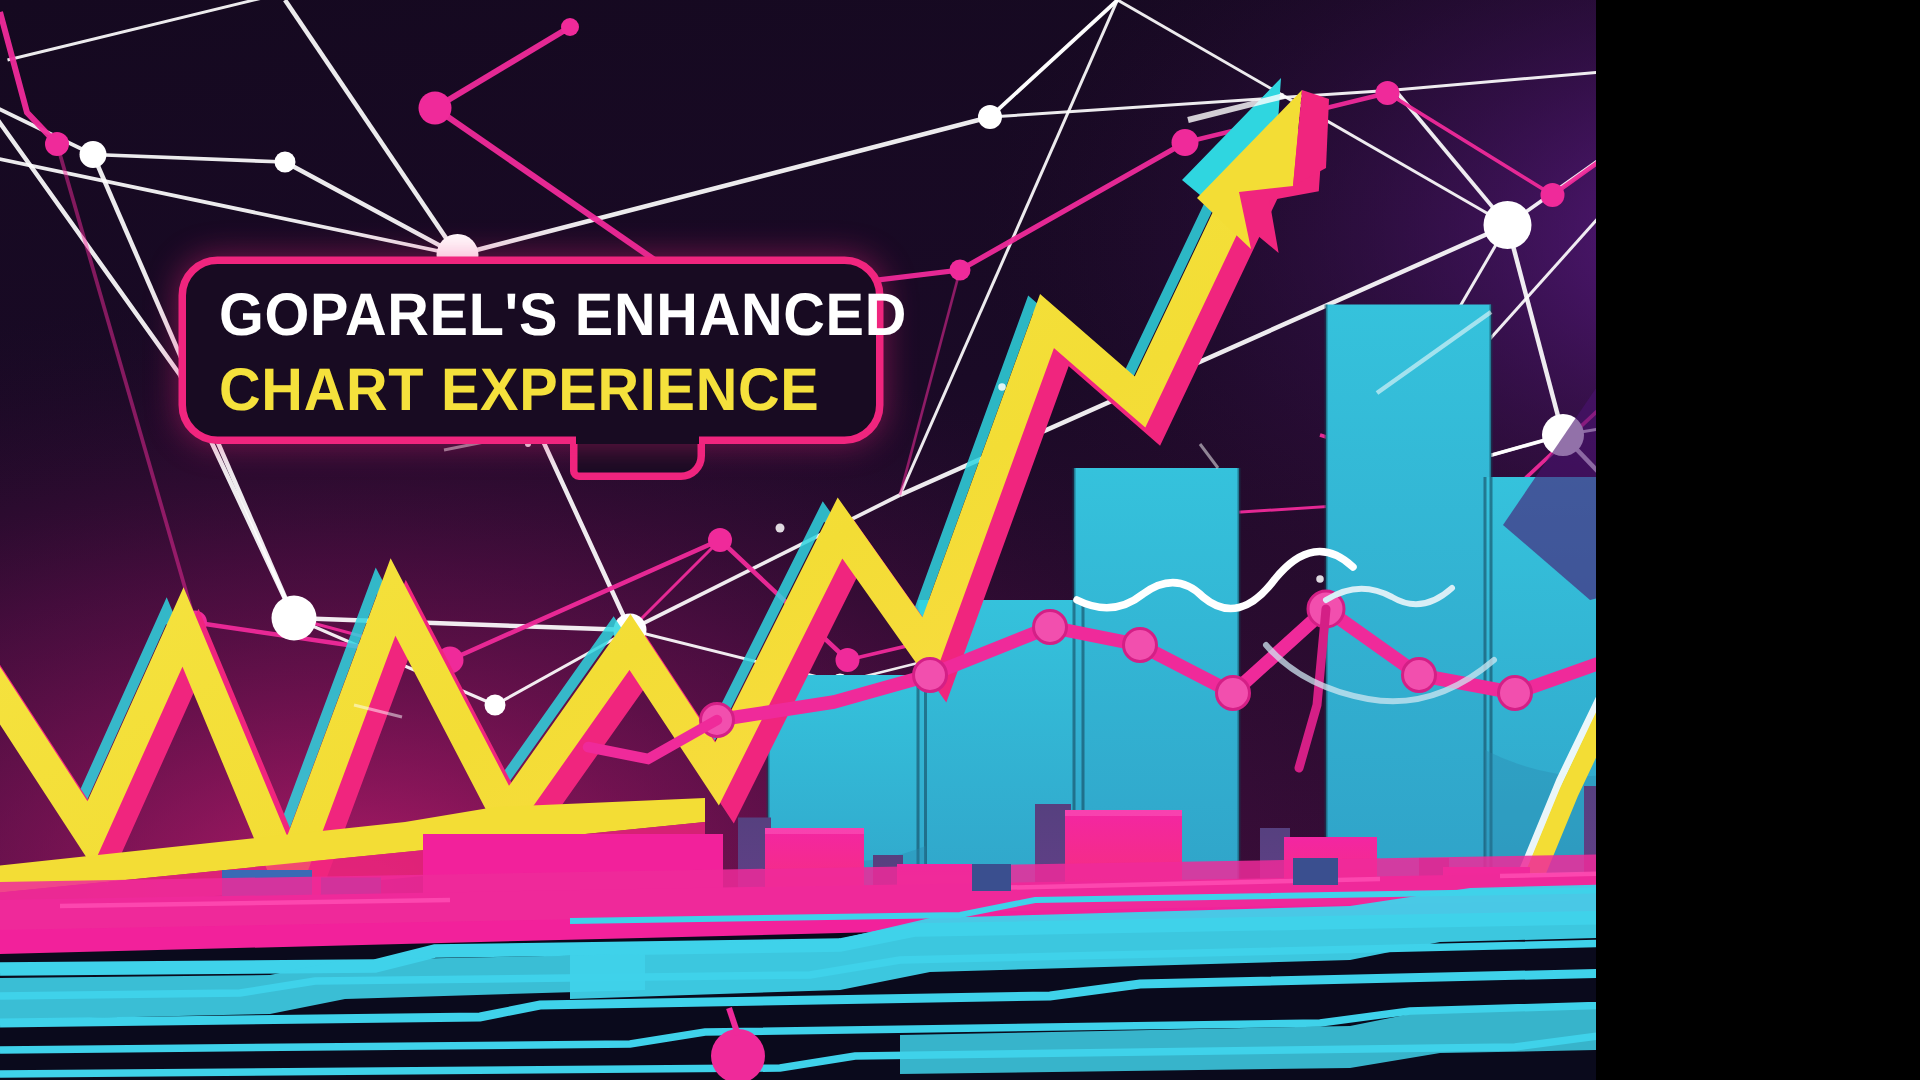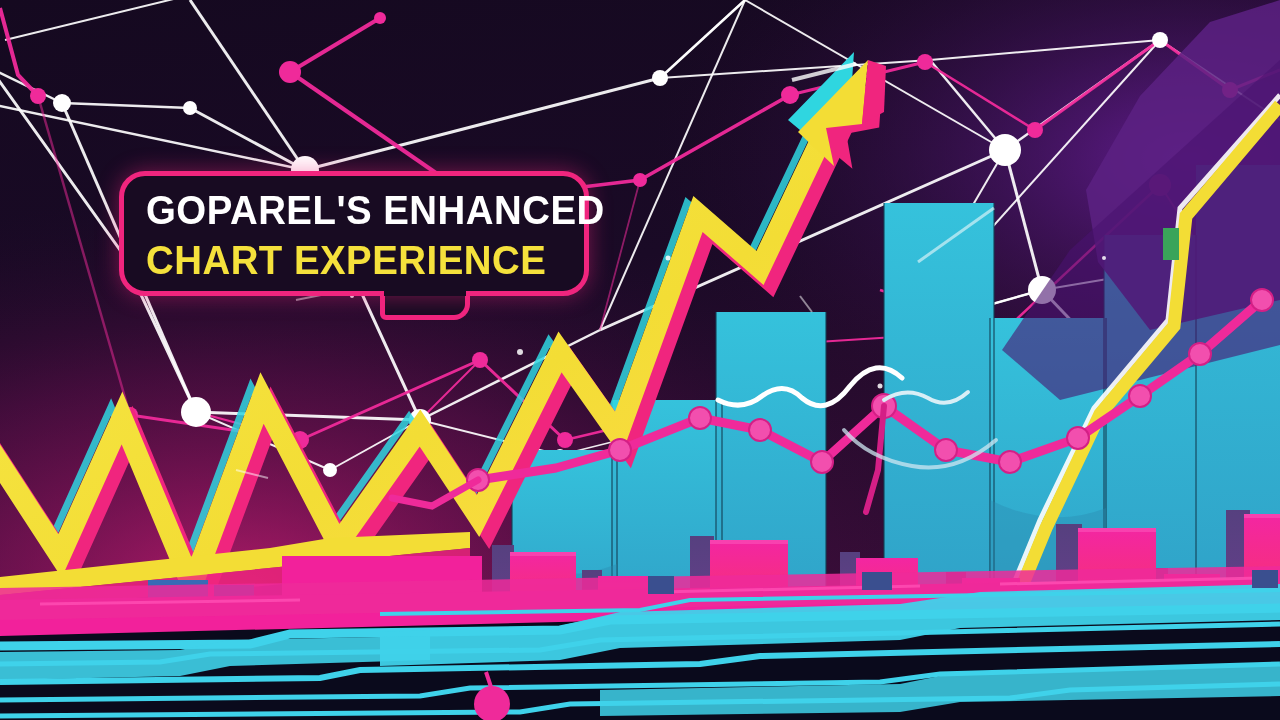--- a/index.html
+++ b/index.html
@@ -1,17 +1,17 @@
 <!DOCTYPE html>
 <html><head>
 <meta charset="utf-8">
 <style>
   html,body{margin:0;padding:0;background:#000;}
   #stage{
-    position:relative;width:1280px;height:720px;overflow:hidden;
+    position:relative;width:1064px;height:720px;overflow:hidden;
     background:#160a20;
     font-family:"Liberation Sans", sans-serif;
   }
   #stage svg.layer{position:absolute;left:0;top:0;width:1280px;height:720px;}
 
   
   #title-badge{
     position:absolute;left:119px;top:171px;width:470px;height:125px;
     background:#180b22;
     border:5px solid #f0257e;

